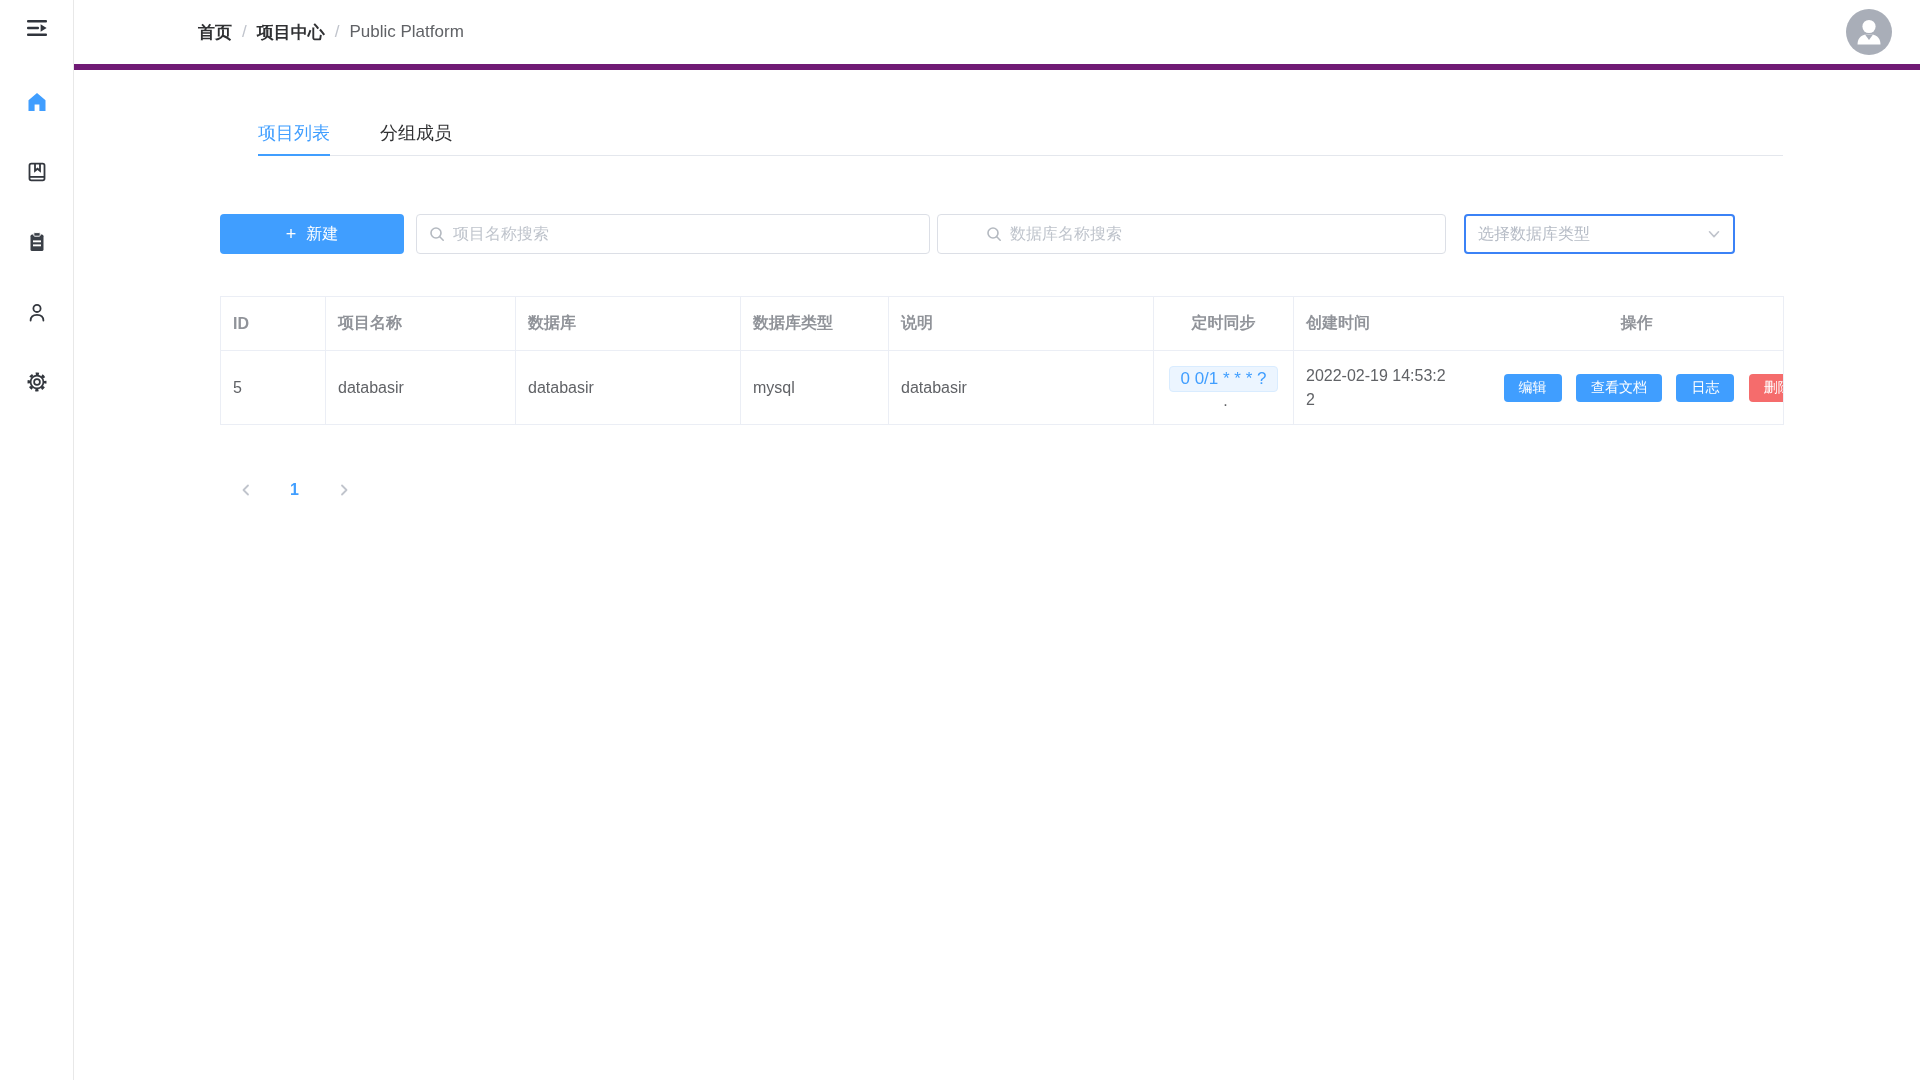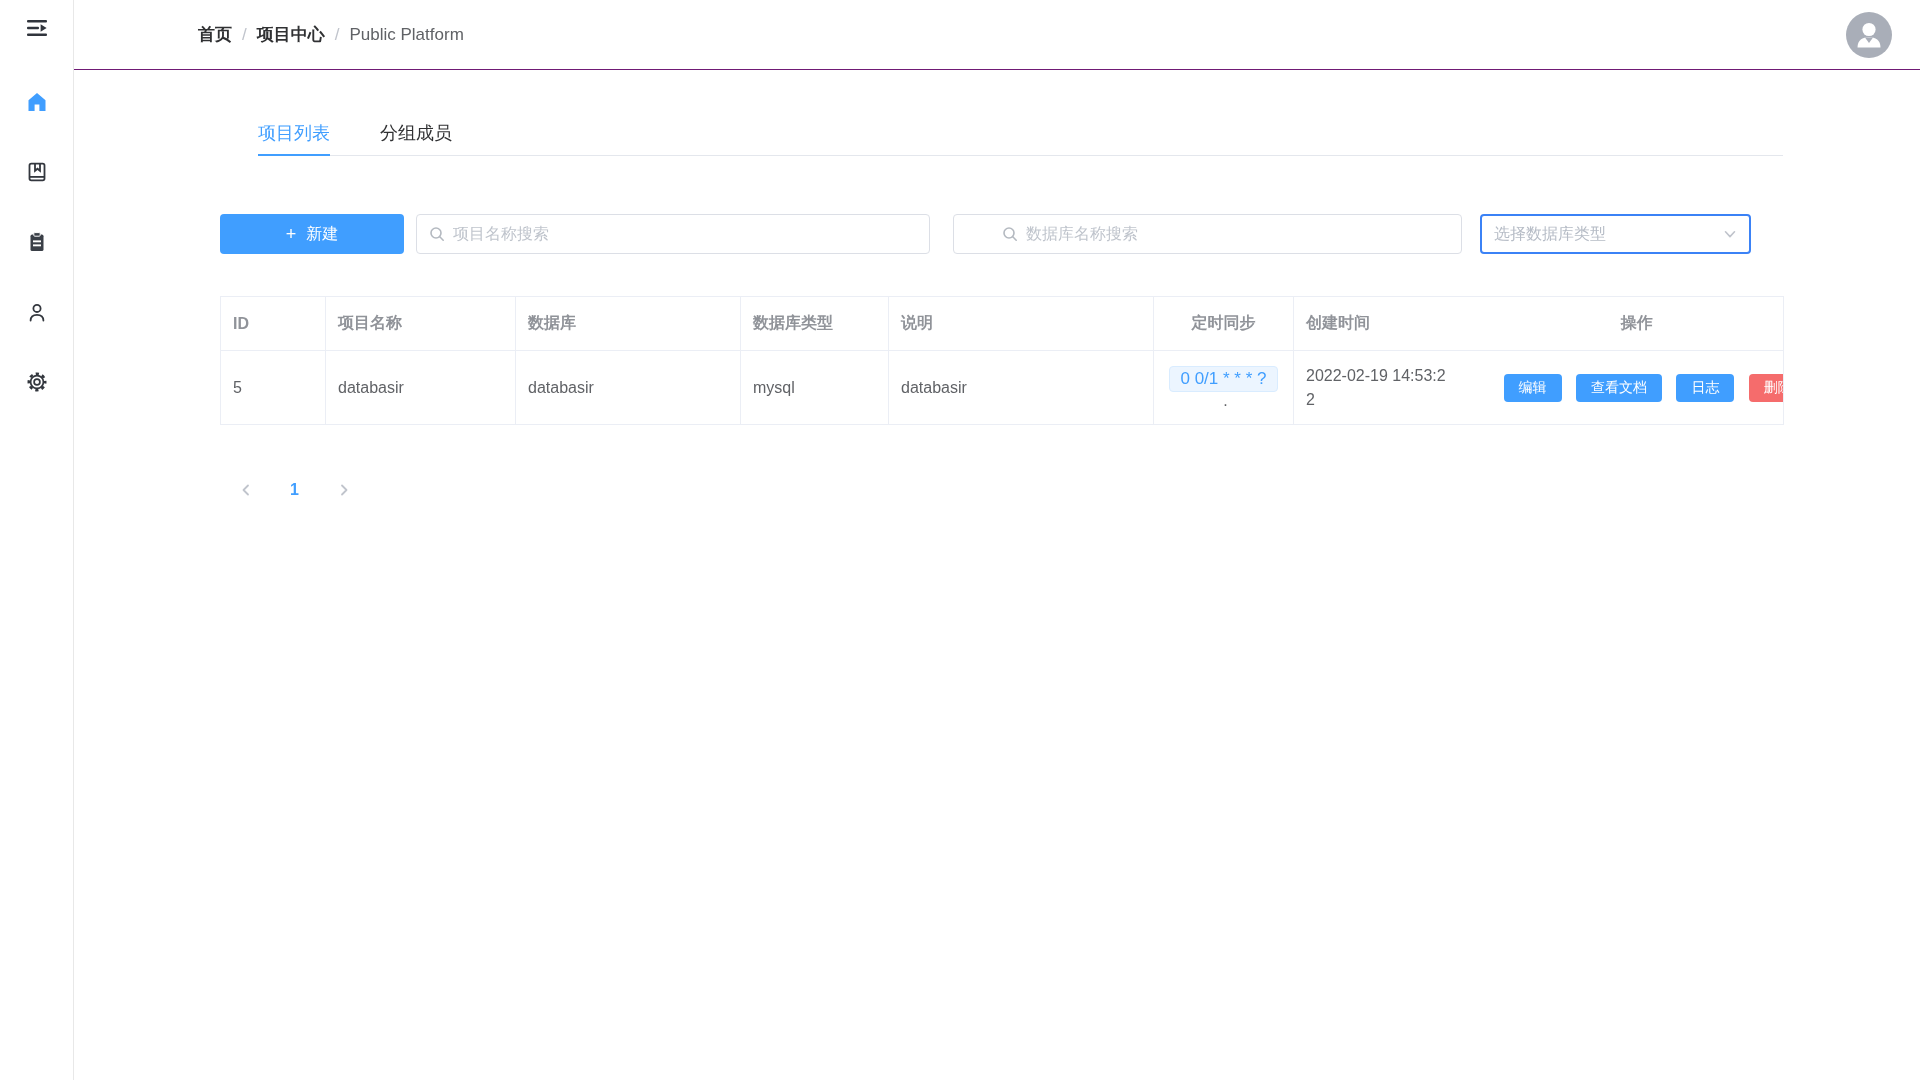--- a/index.html
+++ b/index.html
@@ -10,21 +10,21 @@
   .sidebar { position:absolute; left:0; top:0; width:74px; height:1080px;
     background:#fff; border-right:1px solid #e8e8e8; display:flex;
     flex-direction:column; align-items:center; }
   .fold-btn { margin-top:16px; width:24px; height:24px; cursor:pointer; }
   .nav { margin-top:27px; display:flex; flex-direction:column; }
   .nav-item { width:74px; height:70px; display:flex; align-items:center;
     justify-content:center; cursor:pointer; }
 
   
   .main { margin-left:74px; }
-  .topbar { height:70px; border-bottom:1px solid #701a75; display:flex;
+  .topbar { height:70px; border-bottom:6px solid #701a75; display:flex;
     align-items:center; padding:0 28px 0 124px; }
   .breadcrumb { font-size:17px; display:flex; align-items:center; }
   .crumb-link { font-weight:bold; color:#303133; cursor:pointer; }
   .crumb-sep { color:#c0c4cc; margin:0 10px; }
   .crumb-current { color:#606266; }
   .avatar { margin-left:auto; width:46px; height:46px; border-radius:50%;
     background:#a9aeb8; overflow:hidden; cursor:pointer; flex:none; }
 
   
   .content { margin-left:146px; width:1563px; }
@@ -38,21 +38,21 @@
 
   .controls { margin-top:58px; display:flex; align-items:center; }
   .btn-new { width:184px; height:40px; background:#409eff; border:none;
     border-radius:4px; color:#fff; font-size:16px; display:flex;
     align-items:center; justify-content:center; cursor:pointer;
     font-family:inherit; }
   .btn-new .plus { font-size:18px; margin-right:10px; font-weight:normal; }
   .search-box { height:40px; border:1px solid #dcdfe6; border-radius:4px;
     display:flex; align-items:center; padding:0 12px; background:#fff; }
   .search-box.s1 { width:514px; margin-left:12px; }
-  .search-box.s2 { width:509px; margin-left:23px;padding-left:48px; }
+  .search-box.s2 { width:509px; margin-left:7px;padding-left:48px; }
   .search-box input { border:none; outline:none; flex:1; font-size:16px;
     margin-left:8px; color:#606266; font-family:inherit; background:transparent; }
   .search-box input::placeholder { color:#bfc4cc; }
   .select-box { width:271px; height:40px; margin-left:18px;
     border:2px solid #3b82f6; border-radius:4px; display:flex;
     align-items:center; padding:0 12px; cursor:pointer; }
   .select-box .sel-text { flex:1; font-size:16px; color:#b6bcc6; }
 
   
   table { margin-top:42px; width:1563px; table-layout:fixed;

